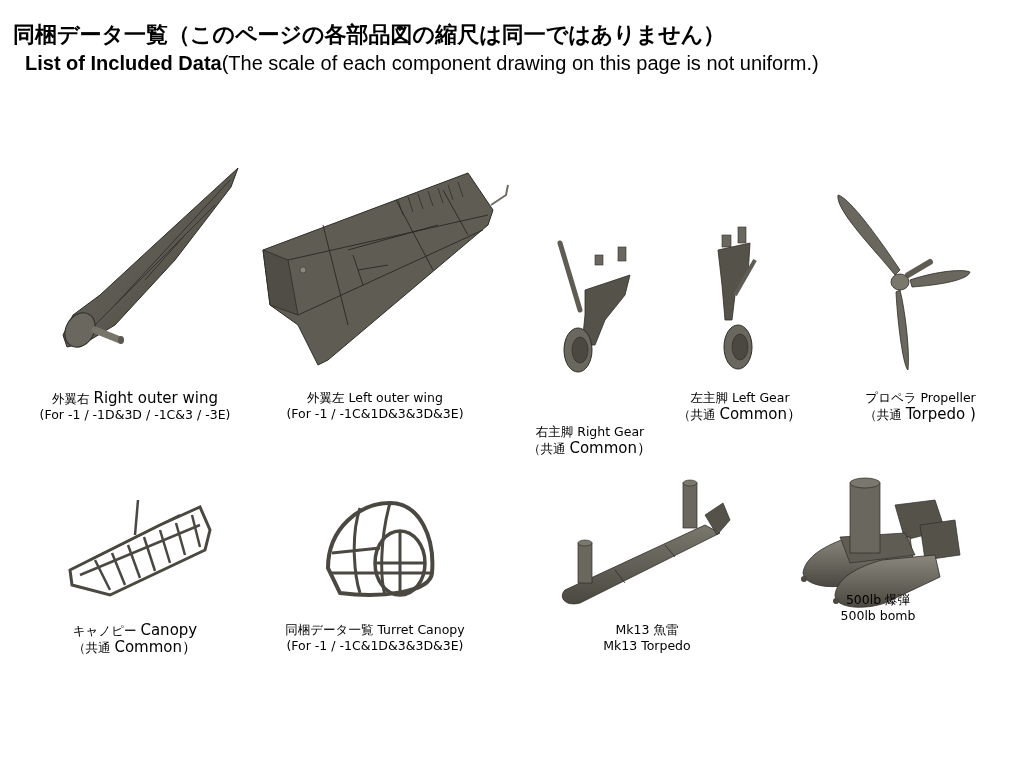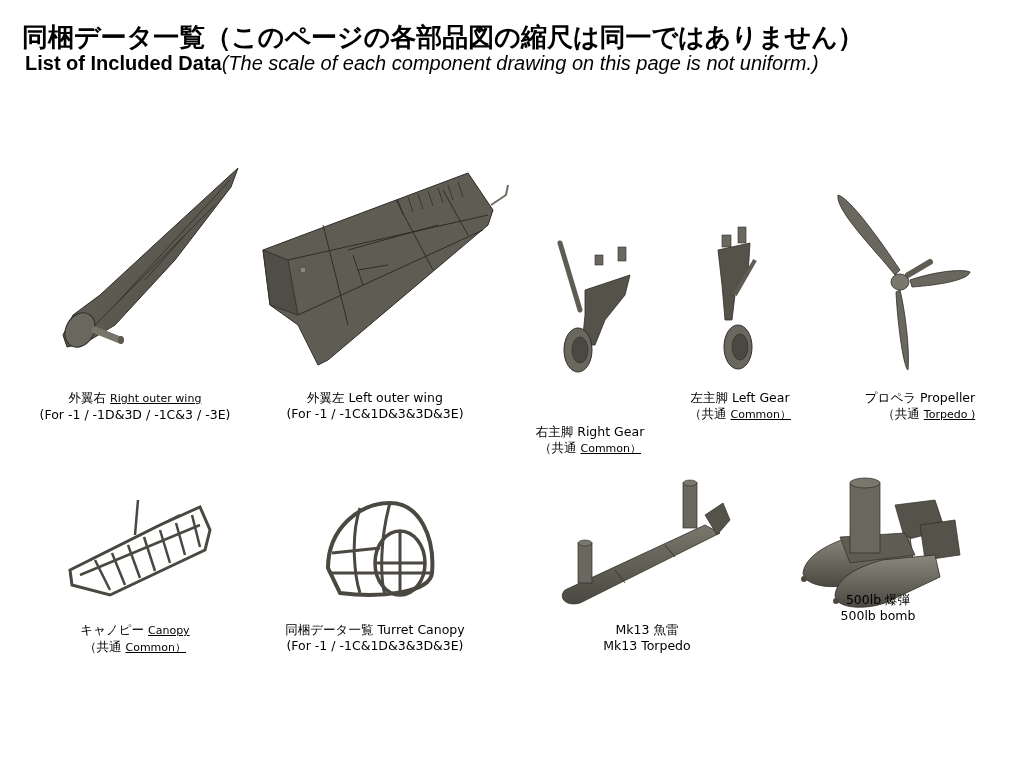--- a/index.html
+++ b/index.html
@@ -1,24 +1,24 @@
 <!DOCTYPE html>
 <html><head>
 <meta charset="utf-8">
 <style>
   html,body{margin:0;padding:0;background:#ffffff;}
   body{width:1024px;height:768px;position:relative;overflow:hidden;font-family:"DejaVu Sans","Liberation Sans",sans-serif;color:#000;}
-  .title-ja{position:absolute;left:22px;top:20px;font-size:26px;font-weight:bold;letter-spacing:0px;white-space:nowrap;font-family:"DejaVu Sans",sans-serif;}
+  .title-ja{position:absolute;left:13px;top:20px;font-size:22px;font-weight:bold;letter-spacing:0px;white-space:nowrap;font-family:"DejaVu Sans",sans-serif;}
   .title-en{position:absolute;left:25px;top:52px;font-size:20px;white-space:nowrap;font-family:"Liberation Sans",sans-serif;}
   .title-en .b{font-weight:bold;}
-  .title-en .i{font-style:italic;}
+  .title-en .i{}
   .part{position:absolute;}
   .part svg{position:absolute;left:0;top:0;overflow:visible;}
   .caption{position:absolute;text-align:center;font-size:12.5px;line-height:16px;white-space:nowrap;font-family:"DejaVu Sans",sans-serif;transform:translateX(-50%);}
-  .caption .small{font-size:11px;text-decoration:underline;}
+  .caption .small{font-size:15px;}
 </style>
 </head>
 <body>
 
 <div class="title-ja">同梱データ一覧（このページの各部品図の縮尺は同一ではありません）</div>
 <div class="title-en"><span class="b">List of Included Data</span><span class="i">(The scale of each component drawing on this page is not uniform.)</span></div>
 
 <div class="part" style="left:55px;top:165px;width:190px;height:185px;">
   <svg width="190" height="185" viewBox="0 0 190 185">
     <defs>

